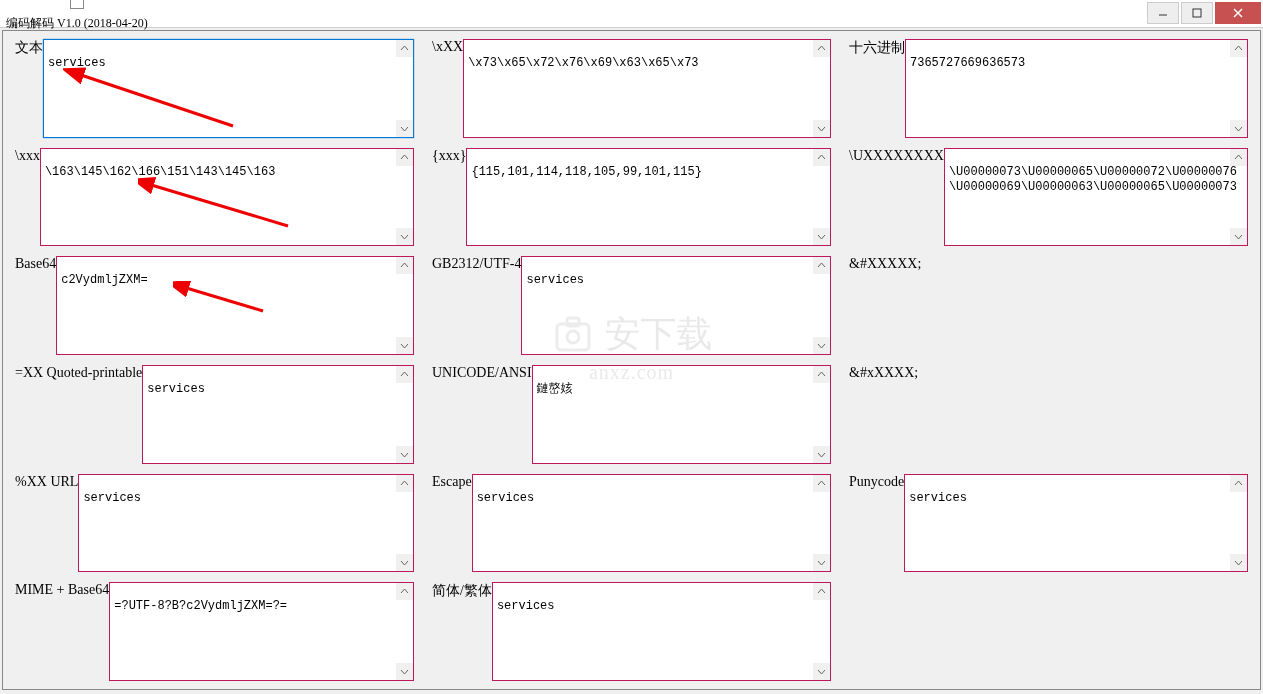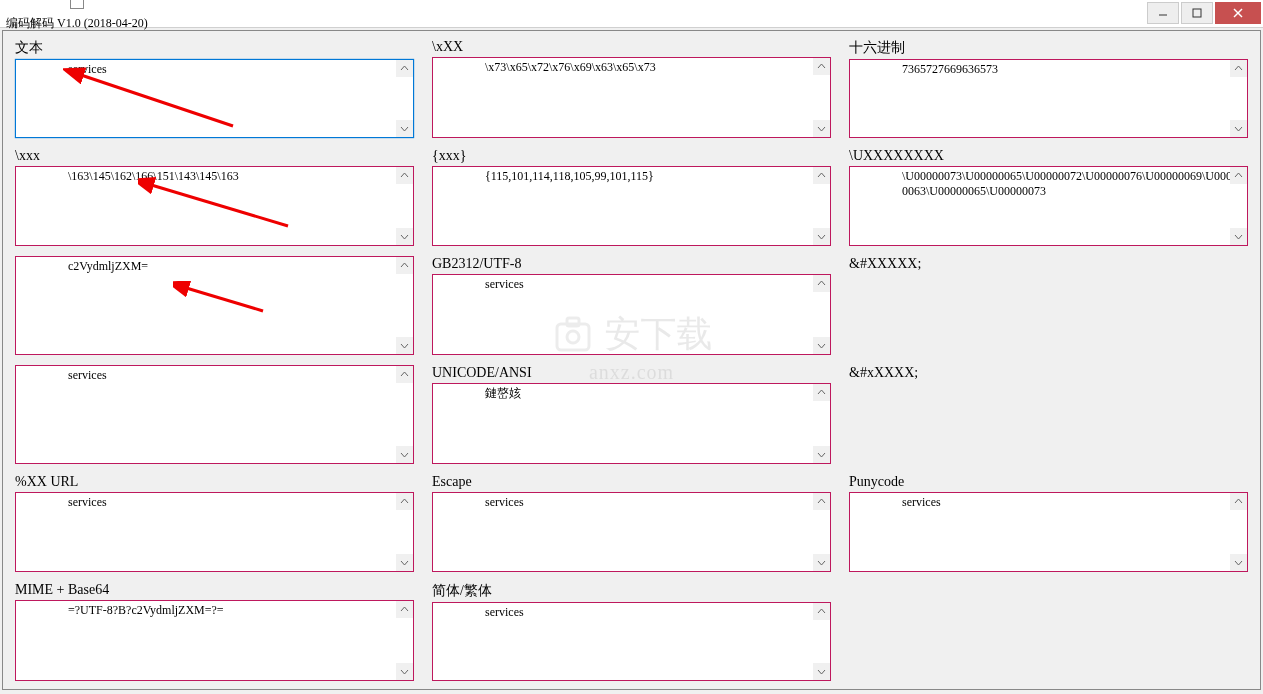--- a/index.html
+++ b/index.html
@@ -48,48 +48,47 @@
   padding: 8px 12px;
   position: relative;
 }
 .grid {
   display: grid;
   grid-template-columns: repeat(3, 1fr);
   grid-template-rows: repeat(6, 1fr);
   gap: 10px 18px;
   height: 100%;
 }
-.panel { display: flex; flex-direction: column; }
+.panel { display: flex; }
 .panel-label {
   font-size: 14px;
   color: #000;
   margin-bottom: 2px;
   font-family: "SimSun", serif;
 }
 .ta-wrap {
   position: relative;
   flex: 1;
   background: #fff;
   border: 1px solid #be185d;
   display: flex;
   min-height: 0;
 }
 .ta-wrap.focused { border: 1px solid #0078d7; box-shadow: 0 0 1px #0078d7; }
 textarea.ta {
   flex: 1;
   border: none;
   resize: none;
-  font-family: Liberation Serif, serif;
+  font-family: Liberation Mono, monospace;
   font-size: 12px;
-  padding: 2px 4px;
+  padding: 16px 4px;
   outline: none;
   overflow-y: hidden;
   line-height: 1.3;
   word-break: break-all;
-  margin-left: 48px;
 }
 .scroll-arrow {
   position: absolute;
   right: 0;
   width: 17px; height: 17px;
   background: #f0f0f0;
   display: flex; align-items: center; justify-content: center;
 }
 .scroll-arrow.up { top: 0; }
 .scroll-arrow.down { bottom: 0; }
@@ -231,54 +230,56 @@
             </svg>
           </div>
           <div class="scroll-arrow down">
             <svg width="9" height="9">
               <path d="M1,3 L4.5,7 L8,3" fill="none" stroke="#666" stroke-width="1"></path>
             </svg>
           </div>
         </div>
       </div>
       <div class="panel">
+        <div class="panel-label">Base64</div>
         <div class="ta-wrap">
           <textarea class="ta" spellcheck="false" style="">c2VydmljZXM=</textarea>
           <div class="scroll-arrow up">
             <svg width="9" height="9">
               <path d="M1,6 L4.5,2 L8,6" fill="none" stroke="#666" stroke-width="1"></path>
             </svg>
           </div>
           <div class="scroll-arrow down">
             <svg width="9" height="9">
               <path d="M1,3 L4.5,7 L8,3" fill="none" stroke="#666" stroke-width="1"></path>
             </svg>
           </div>
         </div>
       </div>
       <div class="panel">
-        <div class="panel-label">GB2312/UTF-8</div>
+        <div class="panel-label">GB2312/UTF-4</div>
         <div class="ta-wrap">
           <textarea class="ta" spellcheck="false" style="">services</textarea>
           <div class="scroll-arrow up">
             <svg width="9" height="9">
               <path d="M1,6 L4.5,2 L8,6" fill="none" stroke="#666" stroke-width="1"></path>
             </svg>
           </div>
           <div class="scroll-arrow down">
             <svg width="9" height="9">
               <path d="M1,3 L4.5,7 L8,3" fill="none" stroke="#666" stroke-width="1"></path>
             </svg>
           </div>
         </div>
       </div>
       <div class="panel">
         <div class="panel-label">&amp;#XXXXX;</div>
       </div>
       <div class="panel">
+        <div class="panel-label">=XX   Quoted-printable</div>
         <div class="ta-wrap">
           <textarea class="ta" spellcheck="false" style="">services</textarea>
           <div class="scroll-arrow up">
             <svg width="9" height="9">
               <path d="M1,6 L4.5,2 L8,6" fill="none" stroke="#666" stroke-width="1"></path>
             </svg>
           </div>
           <div class="scroll-arrow down">
             <svg width="9" height="9">
               <path d="M1,3 L4.5,7 L8,3" fill="none" stroke="#666" stroke-width="1"></path>

